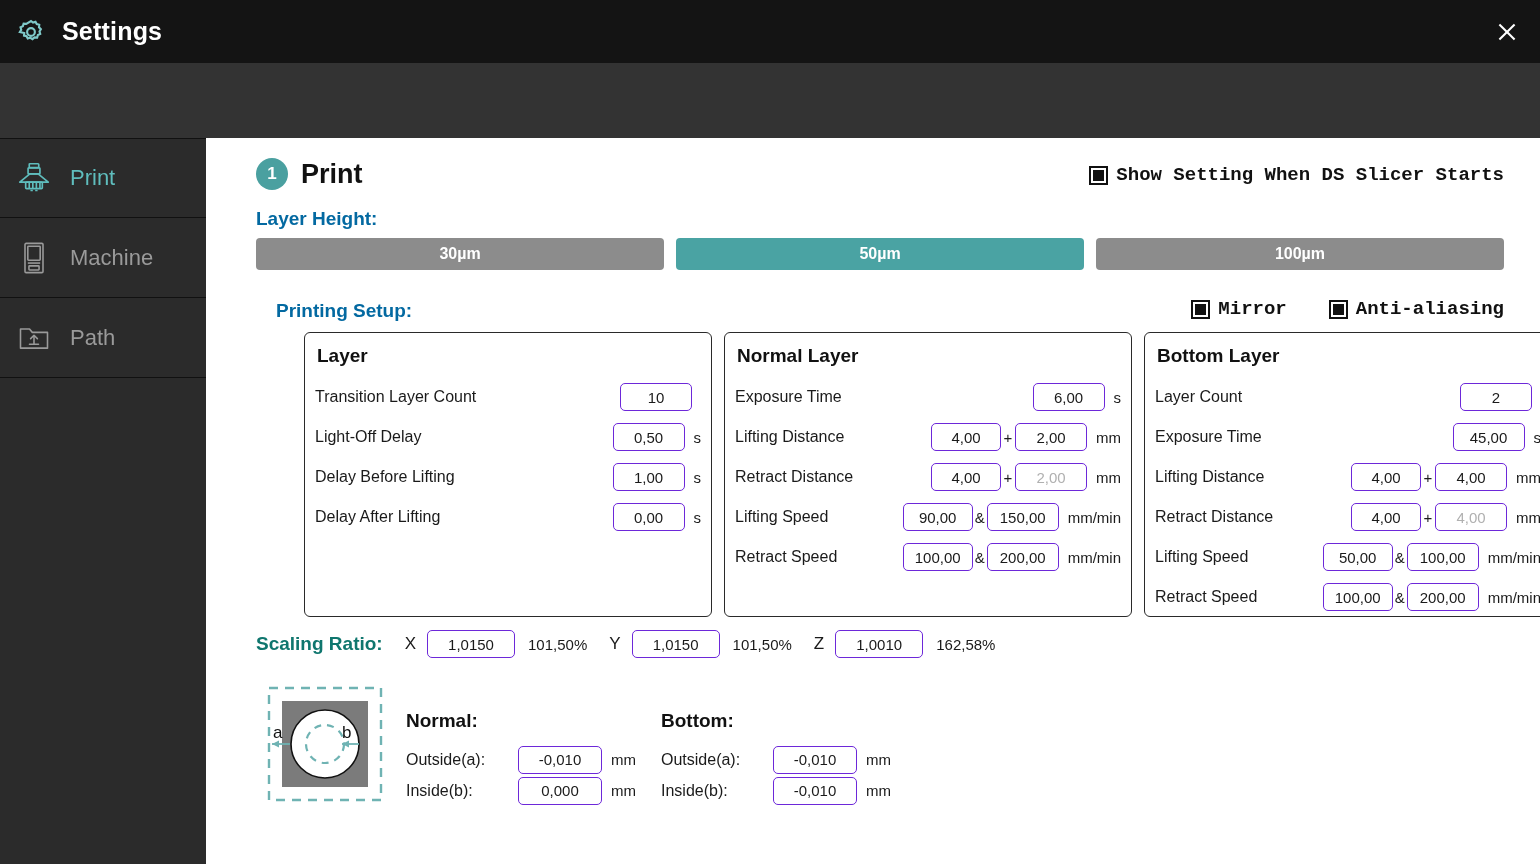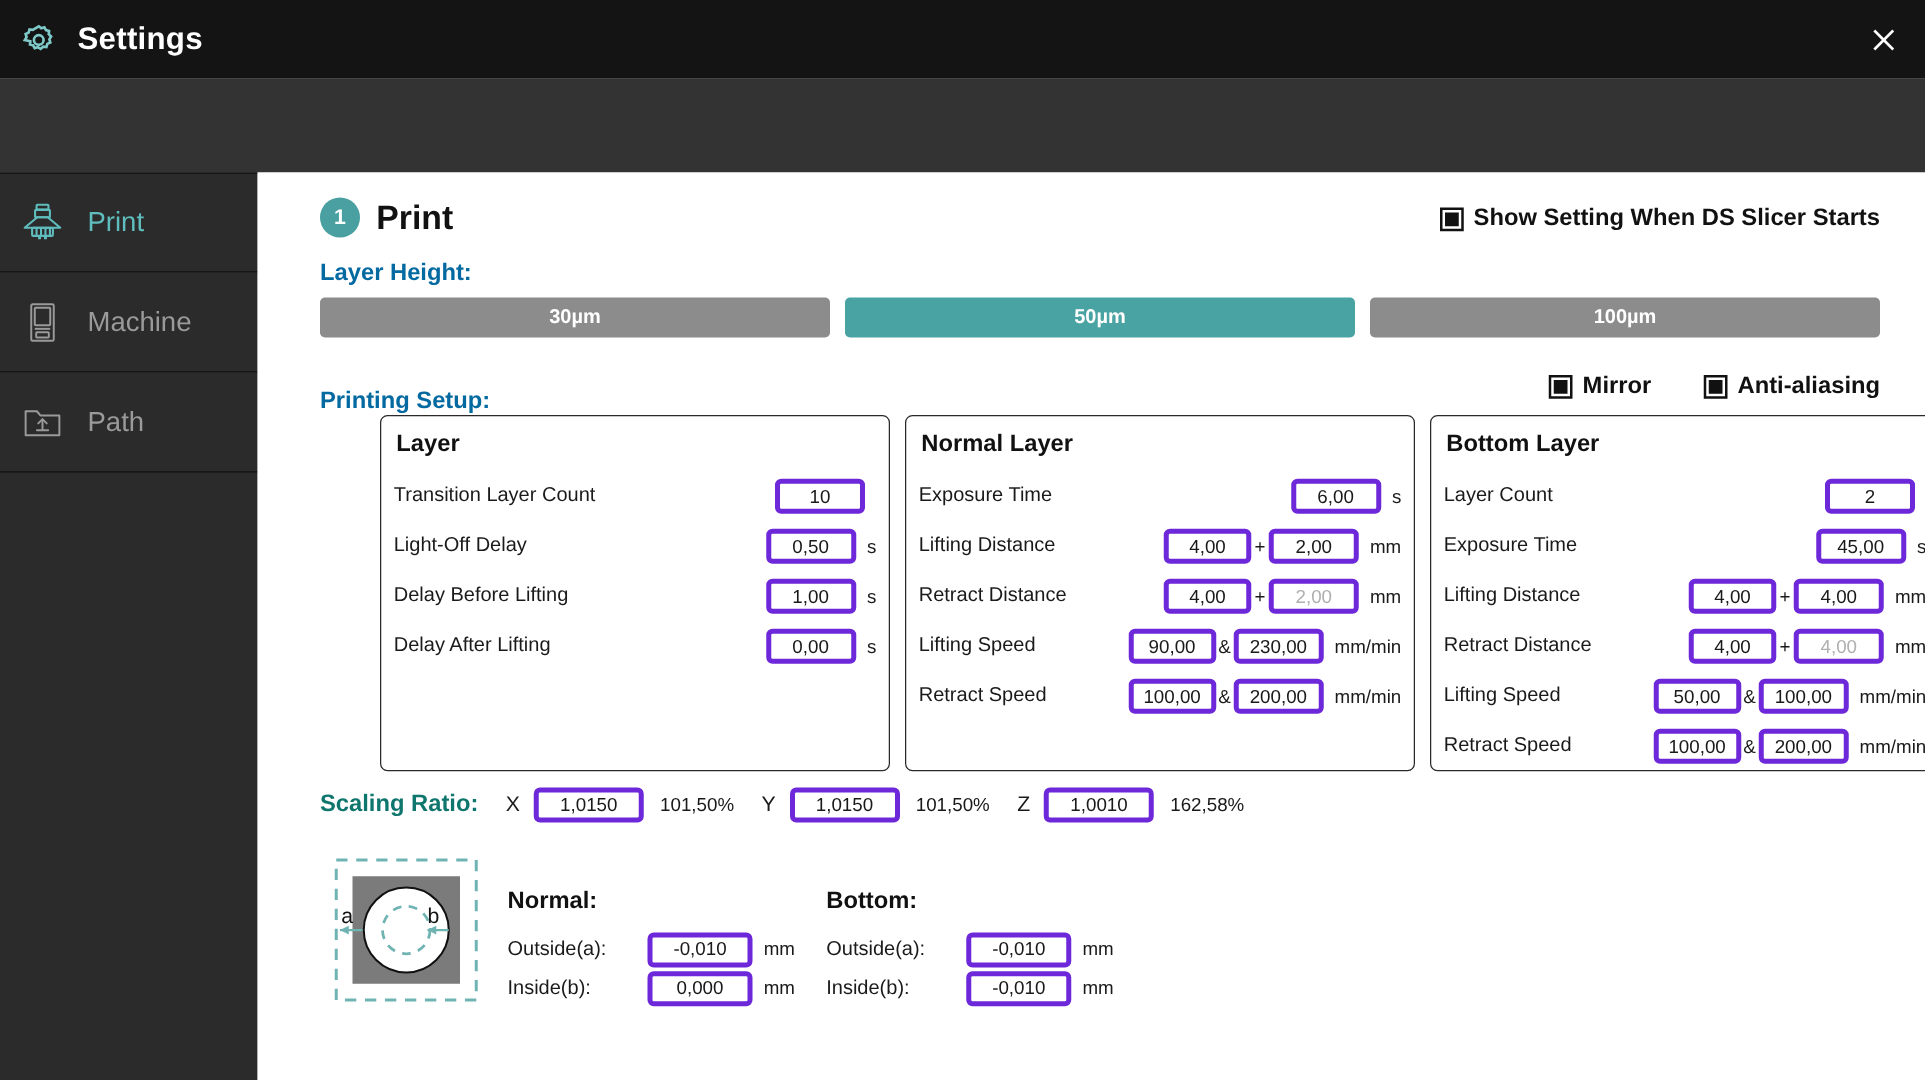--- a/index.html
+++ b/index.html
@@ -81,27 +81,27 @@
     display: flex; align-items: center; justify-content: center;
   }
   .page-title { margin-left: 13px; font-size: 27px; font-weight: bold; color: #111111; }
 
   .cb-row { display: flex; align-items: center; }
   .cbox {
     width: 19px; height: 19px; border: 2px solid #111111; background: #ffffff;
     display: flex; align-items: center; justify-content: center; cursor: pointer; flex: none;
   }
   .cbox i { display: block; width: 11px; height: 11px; background: #111111; }
-  .cb-label { margin-left: 8px; font-size: 19px; font-weight: bold; color: #111111; white-space: nowrap; }
+  .cb-label { margin-left: 8px; font-size: 19px; font-weight: bold; color: #111111; white-space: nowrap; font-family: Liberation Mono, monospace; }
 
   #show-on-start { position: absolute; right: 36px; top: 26px; }
 
   .section-label { position: absolute; left: 50px; font-size: 19px; font-weight: bold; color: #0369a1; }
   #lbl-layer-height { top: 70px; }
-  #lbl-printing-setup { top: 172px; }
+  #lbl-printing-setup { top: 162px; margin-left: 20px; }
 
   .lh-row { position: absolute; left: 50px; top: 100px; width: 1248px; display: flex; gap: 12px; }
   .lh-btn {
     flex: 1; height: 32px; border-radius: 4px; background: #8c8c8c;
     color: #ffffff; font-size: 16px; font-weight: bold;
     display: flex; align-items: center; justify-content: center; cursor: pointer;
   }
   .lh-btn.selected { background: #4aa3a3; }
 
   #opts-row { position: absolute; right: 36px; top: 160px; display: flex; gap: 42px; }
@@ -114,21 +114,21 @@
   }
   .panel-title { font-size: 19px; font-weight: bold; color: #111111; margin-bottom: 10px; margin-left: 2px; }
   #panel-layer        { width: 408px; height: 285px; }
   #panel-normal-layer { width: 408px; height: 285px; }
   #panel-bottom-layer { width: 408px; height: 285px; }
 
   .frow { display: flex; align-items: center; height: 40px; }
   .frow .fname { font-size: 16px; color: #1a1a1a; white-space: nowrap; }
   .fields { margin-left: auto; display: flex; align-items: center; }
   .inp {
-    border: 4px solid #6d28d9; border-radius: 5px; background: #ffffff;
+    border: 1px solid #6d28d9; border-radius: 5px; background: #ffffff;
     height: 28px; font-size: 15px; color: #1a1a1a;
     display: flex; align-items: center; justify-content: center;
     cursor: text; text-align: center;
   }
   .inp.dim { color: #b0b0b0; }
   .w72 { width: 72px; }
   .w70 { width: 70px; }
   .op { width: 14px; text-align: center; font-size: 15px; color: #1a1a1a; }
   .unit { margin-left: 9px; font-size: 15px; color: #1a1a1a; white-space: nowrap; }
 
@@ -365,21 +365,21 @@
             <span class="inp w72 dim">2,00</span>
             <span class="unit">mm</span>
           </span>
         </div>
 
         <div class="frow">
           <span class="fname">Lifting Speed</span>
           <span class="fields">
             <span class="inp w70">90,00</span>
             <span class="op">&amp;</span>
-            <span class="inp w72">230,00</span>
+            <span class="inp w72">150,00</span>
             <span class="unit">mm/min</span>
           </span>
         </div>
 
         <div class="frow">
           <span class="fname">Retract Speed</span>
           <span class="fields">
             <span class="inp w70">100,00</span>
             <span class="op">&amp;</span>
             <span class="inp w72">200,00</span>

